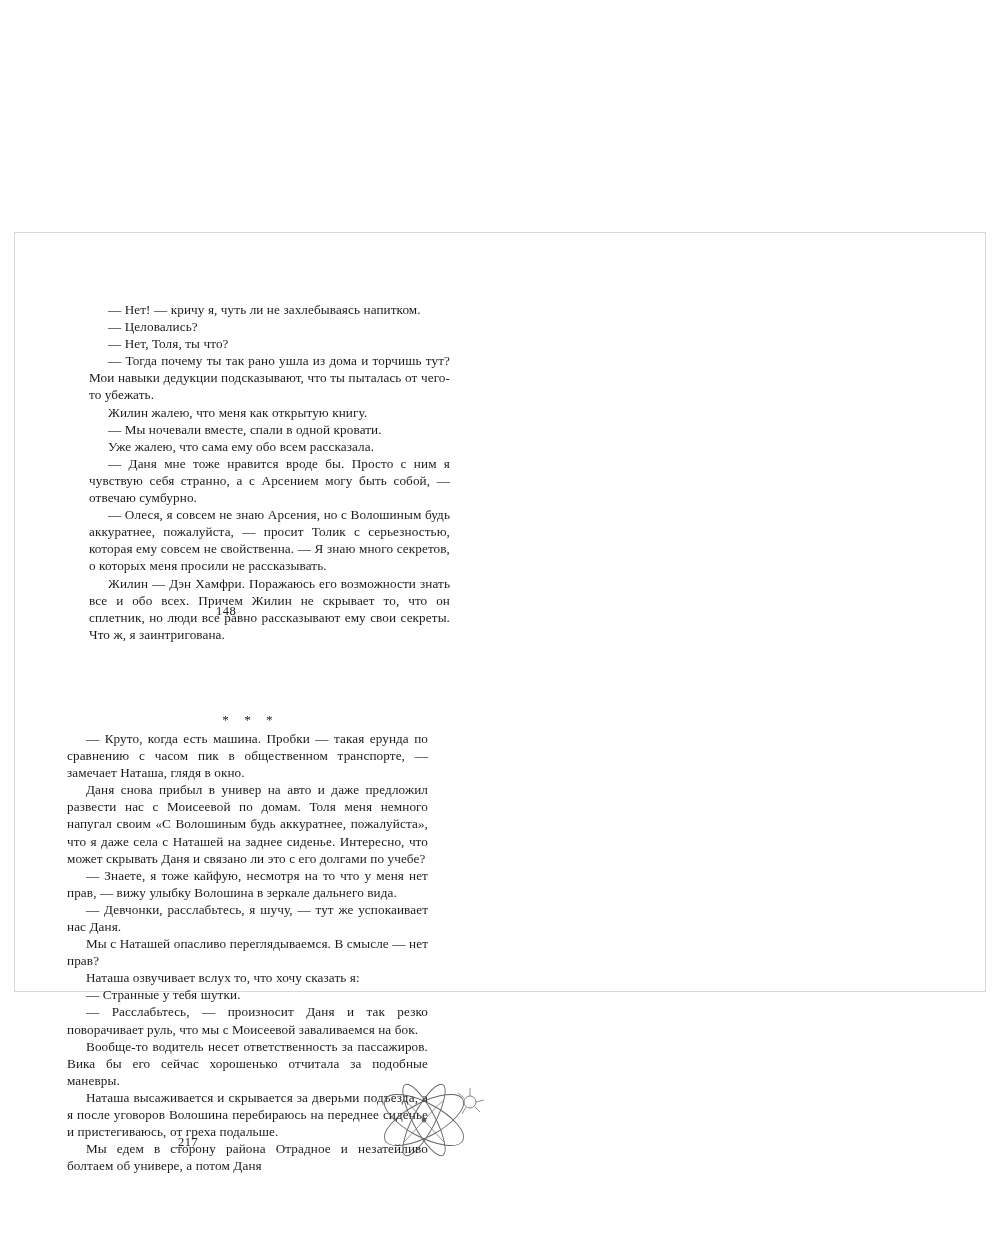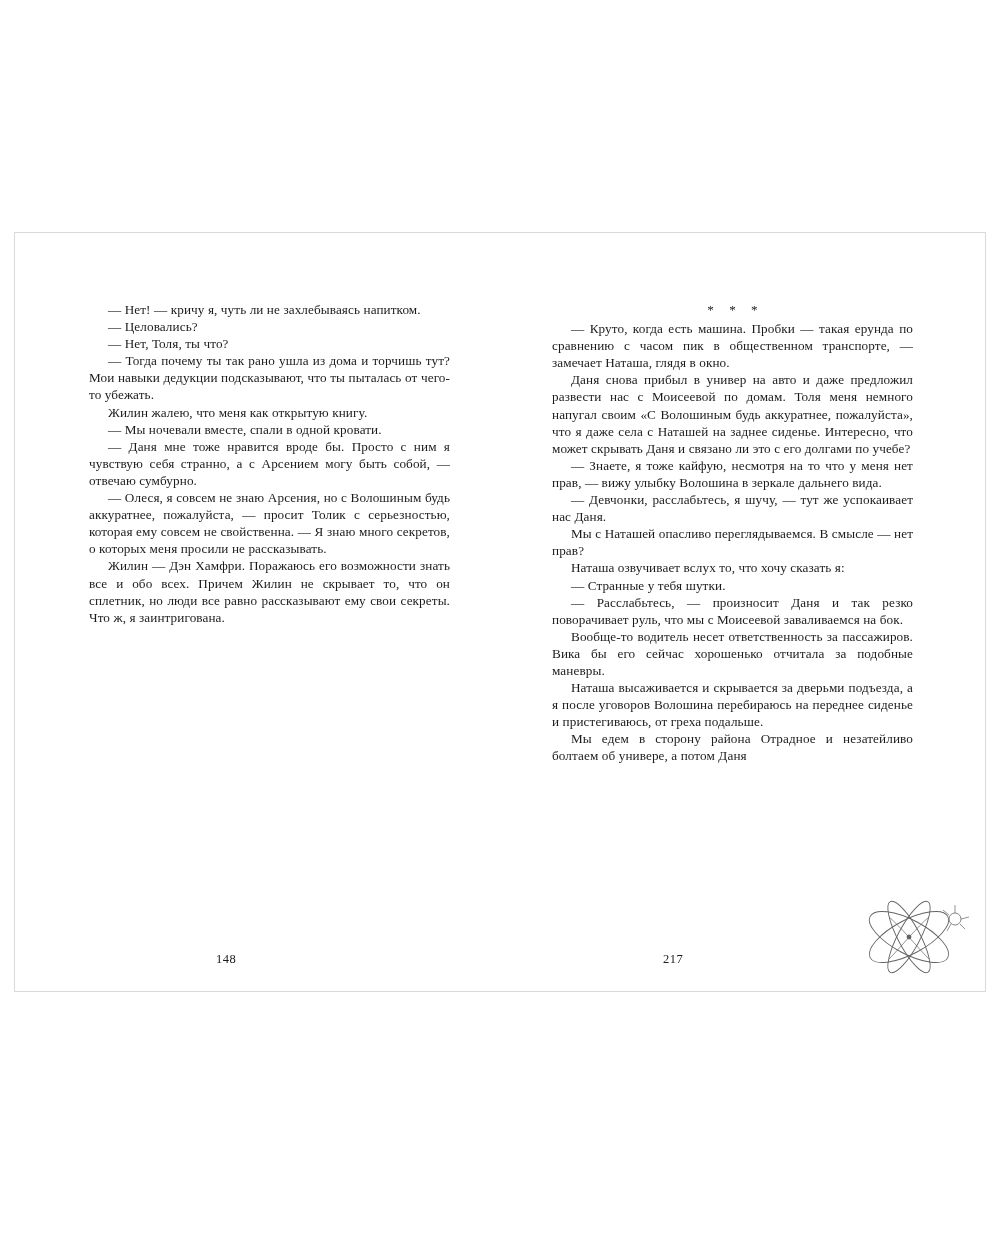--- a/index.html
+++ b/index.html
@@ -17,20 +17,21 @@
   .page-spread {
     position: absolute;
     left: 14px;
     top: 232px;
     width: 972px;
     height: 760px;
     background: #ffffff;
     border: 1px solid #d9d9d9;
     box-sizing: border-box;
     display: flex;
+    flex-direction: column;
   }
   .page {
     position: relative;
     box-sizing: border-box;
     width: 50%;
     height: 100%;
     padding: 68px 60px 0 60px;
   }
   .page.left {
     padding-left: 74px;
@@ -89,20 +90,21 @@
 <div class="page-spread">
 
   <div class="page left">
     <div class="text-body">
       <p class="indent">— Нет! — кричу я, чуть ли не захлебываясь напитком.</p>
       <p class="indent">— Целовались?</p>
       <p class="indent">— Нет, Толя, ты что?</p>
       <p class="indent">— Тогда почему ты так рано ушла из дома и торчишь тут? Мои навыки дедукции подсказывают, что ты пыталась от чего-то убежать.</p>
       <p class="indent">Жилин жалею, что меня как открытую книгу.</p>
       <p class="indent">— Мы ночевали вместе, спали в одной кровати.</p>
+      <p class="indent">Уже жалею, что сама ему обо всем рассказала.</p>
       <p class="indent">— Даня мне тоже нравится вроде бы. Просто с ним я чувствую себя странно, а с Арсением могу быть собой, — отвечаю сумбурно.</p>
       <p class="indent">— Олеся, я совсем не знаю Арсения, но с Волошиным будь аккуратнее, пожалуйста, — просит Толик с серьезностью, которая ему совсем не свойственна. — Я знаю много секретов, о которых меня просили не рассказывать.</p>
       <p class="indent">Жилин — Дэн Хамфри. Поражаюсь его возможности знать все и обо всех. Причем Жилин не скрывает то, что он сплетник, но люди все равно рассказывают ему свои секреты. Что ж, я заинтригована.</p>
     </div>
     <div class="folio">148</div>
   </div>
 
   <div class="page right">
     <div class="scene-break">* * *</div>
     <div class="text-body">

